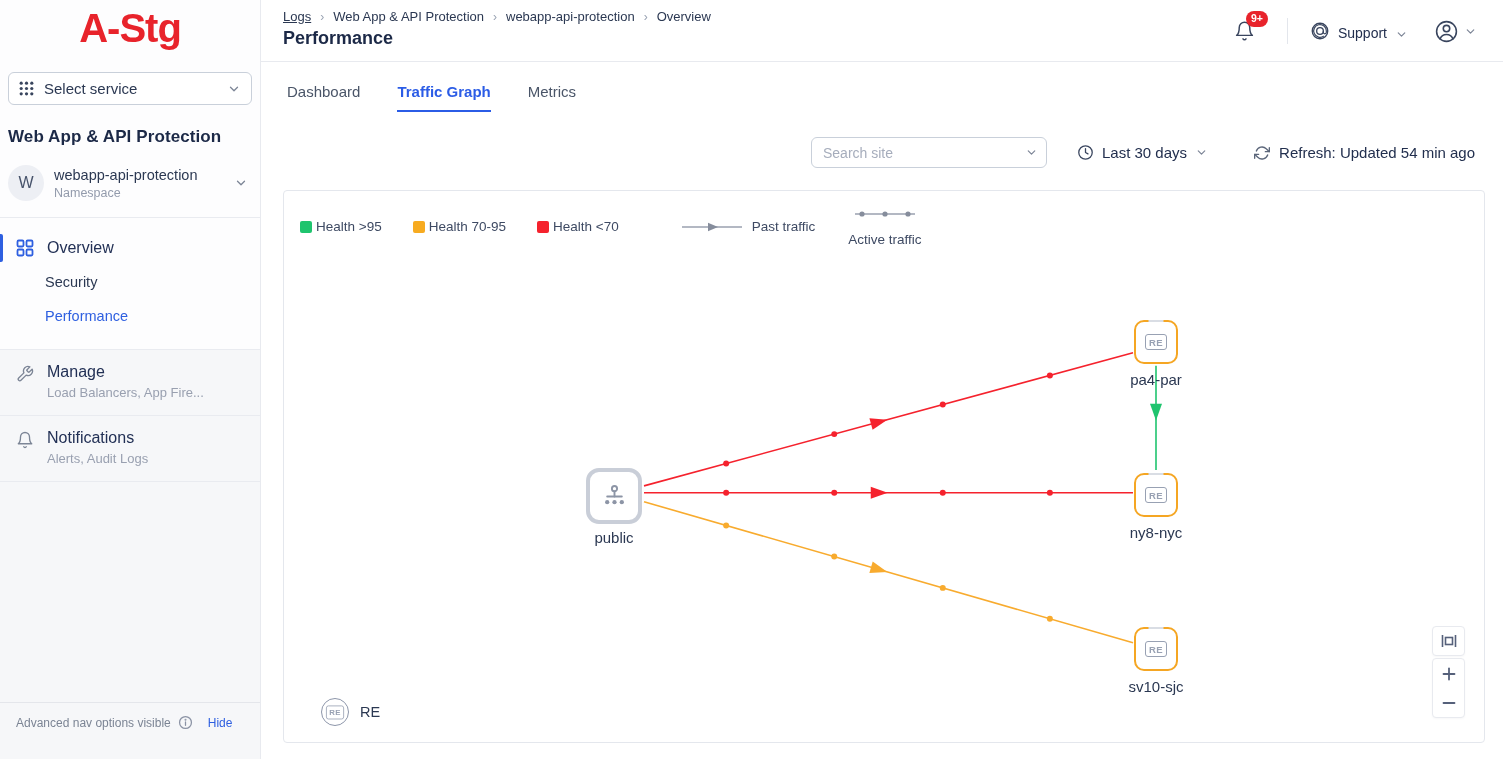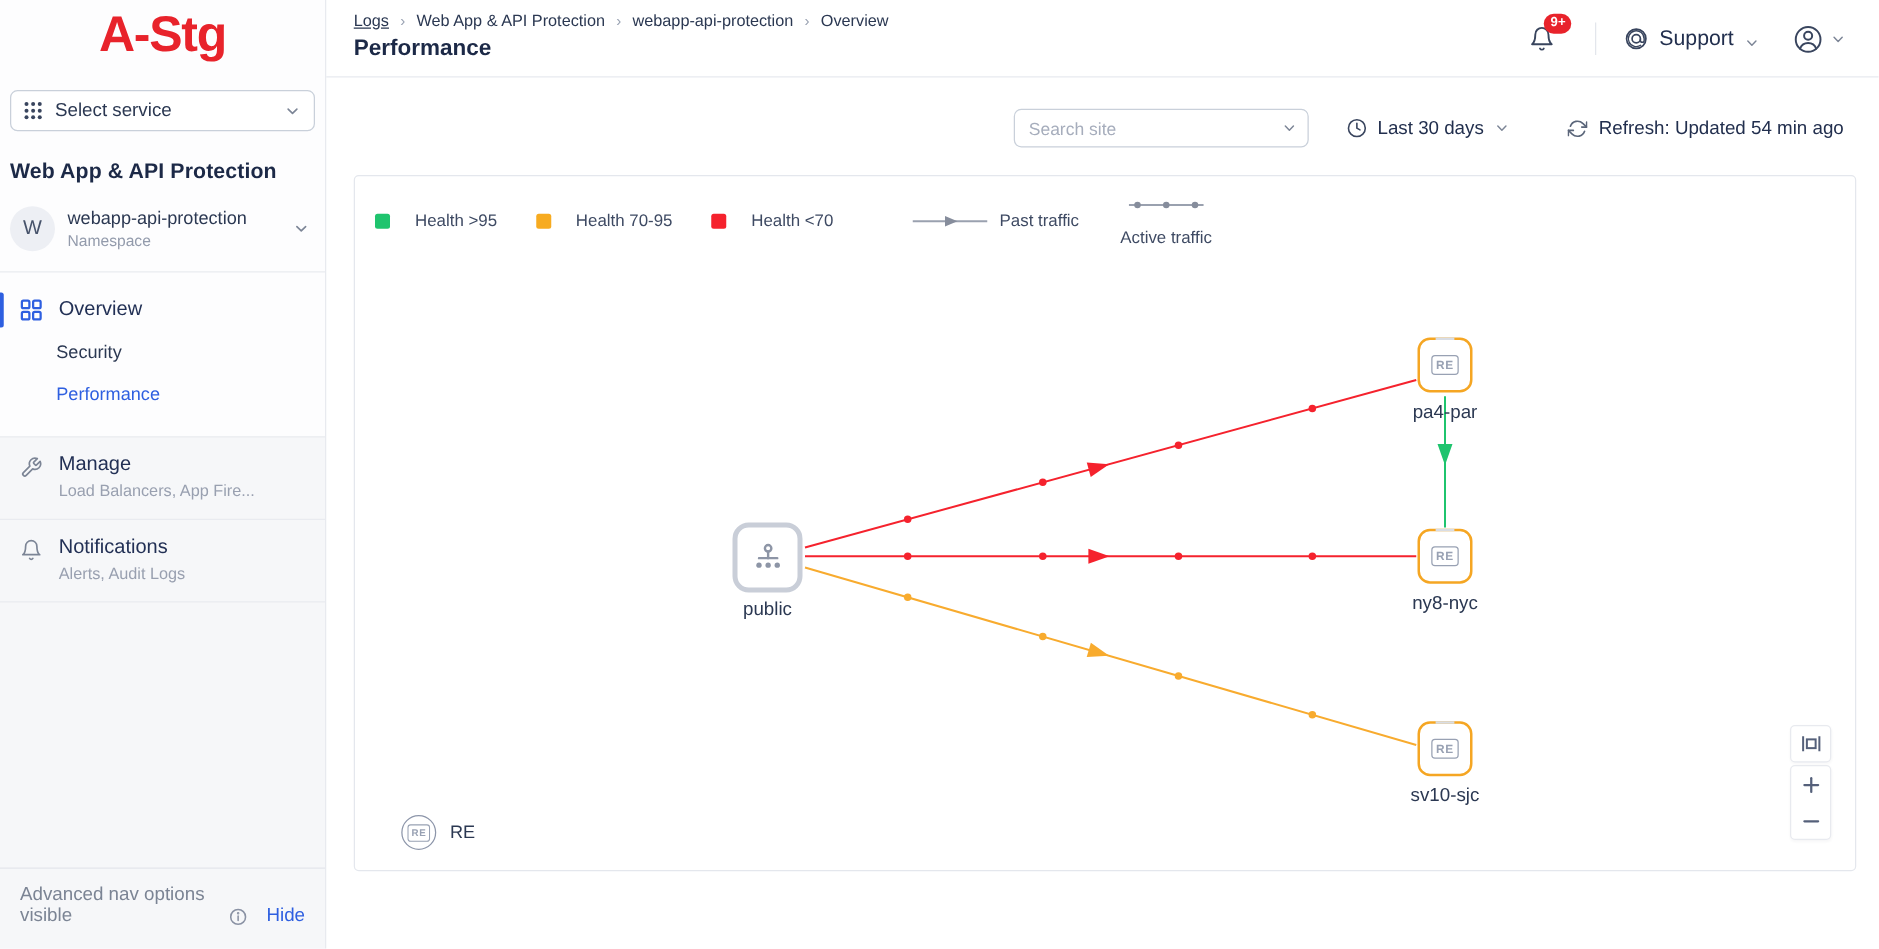--- a/index.html
+++ b/index.html
@@ -27,54 +27,54 @@
   .nav-main-item { position:relative; display:flex; align-items:center; gap:13px; padding:8px 16px; font-size:16px; color:#223055; cursor:pointer; }
   .active-bar { position:absolute; left:0; top:3px; bottom:3px; width:3px; background:#2e5fe0; border-radius:0 2px 2px 0; }
   .sub-item { padding:9px 16px 9px 45px; font-size:14.5px; color:#2b3852; cursor:pointer; }
   .sub-item.active { color:#2e5fe0; }
   .lower { flex:1; display:flex; flex-direction:column; background:#f6f7f9; border-top:1px solid #e9ebf0; }
   .group-row { padding:13px 16px 15px; border-bottom:1px solid #e9ebf0; display:flex; gap:13px; cursor:pointer; }
   .group-row .g-icon { margin-top:2px; }
   .group-title { font-size:16px; color:#223055; }
   .group-sub { font-size:13px; color:#99a0b0; margin-top:4px; }
   .side-spacer { flex:1; }
-  .sidebar-footer { border-top:1px solid #e4e6eb; padding:12px 16px 18px; font-size:15px; color:#7b8494; display:flex; align-items:flex-end; gap:7px; background:#f6f7f9; }
+  .sidebar-footer { border-top:1px solid #e4e6eb; padding:12px 16px 29px; font-size:12px; color:#7b8494; display:flex; align-items:flex-end; gap:7px; background:#f6f7f9; }
   .hide-link { color:#2e5fe0; cursor:pointer; margin-left:8px; }
 
   
   .main { flex:1; display:flex; flex-direction:column; min-width:0; }
   .topbar { height:62px; flex:0 0 62px; border-bottom:1px solid #e8eaef; position:relative; padding:9px 0 0 22px; }
   .breadcrumb { display:flex; align-items:center; font-size:13px; color:#2b3852; }
   .crumb { cursor:pointer; }
   .crumb.home { text-decoration:underline; }
   .crumb-sep { color:#9aa3b3; margin:0 9px; font-size:12px; }
   .page-title { margin-top:4px; font-size:18px; font-weight:600; color:#1c2947; }
   .topbar-right { position:absolute; right:26px; top:0; height:62px; display:flex; align-items:center; }
   .bell-wrap { position:relative; cursor:pointer; margin-right:8px; }
   .bell-badge { position:absolute; top:-9px; right:-13px; background:#e8232b; color:#fff; font-size:10.5px; font-weight:bold; border-radius:9px; padding:2px 5px 2px; line-height:1.1; }
   .top-divider { width:1px; height:26px; background:#e3e6ec; margin:0 22px 0 24px; }
-  .support-wrap { display:flex; align-items:flex-end; gap:8px; cursor:pointer; font-size:17px; color:#222f4e; }
+  .support-wrap { display:flex; align-items:flex-end; gap:8px; cursor:pointer; font-size:14px; color:#222f4e; }
   .acct-wrap { display:flex; align-items:center; gap:5px; margin-left:26px; cursor:pointer; }
 
   .tabs-row { display:flex; gap:37px; padding:21px 0 0 26px; }
   .tab { font-size:15px; color:#4a5568; padding-bottom:10px; cursor:pointer; border-bottom:2.5px solid transparent; }
   .tab.active { color:#2b5ce6; font-weight:bold; border-bottom-color:#2b5ce6; }
 
   .controls-row { display:flex; align-items:center; justify-content:flex-end; margin:25px 28px 0 0; }
   .search-select { position:relative; width:236px; height:31px; margin-right:30px; }
   .search-select input { width:100%; height:100%; border:1px solid #c9d0da; border-radius:6px; padding:0 28px 0 11px; font-size:14px; font-family:Liberation Sans, sans-serif; color:#2b3852; outline:none; }
   .search-select input::placeholder { color:#a6adbc; }
   .search-select .chev { position:absolute; right:9px; top:9px; pointer-events:none; }
   .time-wrap { display:flex; align-items:center; gap:8px; cursor:pointer; margin-right:46px; font-size:15px; color:#222f4e; }
   .refresh-wrap { display:flex; align-items:center; gap:9px; cursor:pointer; font-size:15px; color:#222f4e; }
 
   
   .card { position:relative; margin:22px 18px 16px 22px; height:557px; border:1px solid #e4e7ed; border-radius:4px; background:#fff; overflow:hidden; }
   .card-legend { position:absolute; top:15px; left:16px; display:flex; align-items:center; font-size:13.5px; color:#3e4a63; z-index:3; }
-  .leg-item { display:flex; align-items:center; gap:20px; margin-right:31px; }
+  .leg-item { display:flex; align-items:center; gap:4px; margin-right:31px; }
   .leg-swatch { width:12px; height:12px; border-radius:2px; }
   .leg-line { display:flex; align-items:center; gap:10px; margin-right:31px; }
 
   #edges-svg { position:absolute; inset:0; width:100%; height:100%; z-index:1; }
 
   .gnode { position:absolute; z-index:2; display:flex; align-items:center; justify-content:center; background:#fff; }
   .node-public { left:302px; top:277px; width:56px; height:56px; border:4px solid #c9ced8; border-radius:13px; }
   .node-re { width:44px; height:44px; border:2px solid #f5a623; border-radius:10px; }
   .node-re::before { content:""; position:absolute; top:-2px; left:50%; transform:translateX(-50%); width:15px; height:2px; background:#d9dde4; }
   .node-pa4 { left:850px; top:129px; }
@@ -236,20 +236,25 @@
           <circle cx="12" cy="9.2" r="3.1"></circle>
           <path d="M5.8 19.2c1.1-2.9 3.4-4.4 6.2-4.4s5.1 1.5 6.2 4.4"></path>
         </svg>
         <svg width="13" height="13" viewBox="0 0 24 24" fill="none" stroke="#7c8596" stroke-width="2.2" stroke-linecap="round" stroke-linejoin="round">
             <polyline points="6 9 12 15 18 9"></polyline>
           </svg>
       </div>
     </div>
   </div>
 
+  <div class="tabs-row">
+    <div class="tab">Dashboard</div>
+    <div class="tab active">Traffic Graph</div>
+    <div class="tab">Metrics</div>
+  </div>
 
   <div class="controls-row">
     <div class="search-select">
       <input type="text" placeholder="Search site" style="">
       <span class="chev">
         <svg width="13" height="13" viewBox="0 0 24 24" fill="none" stroke="#7c8596" stroke-width="2.2" stroke-linecap="round" stroke-linejoin="round">
             <polyline points="6 9 12 15 18 9"></polyline>
           </svg>
       </span>
     </div>

